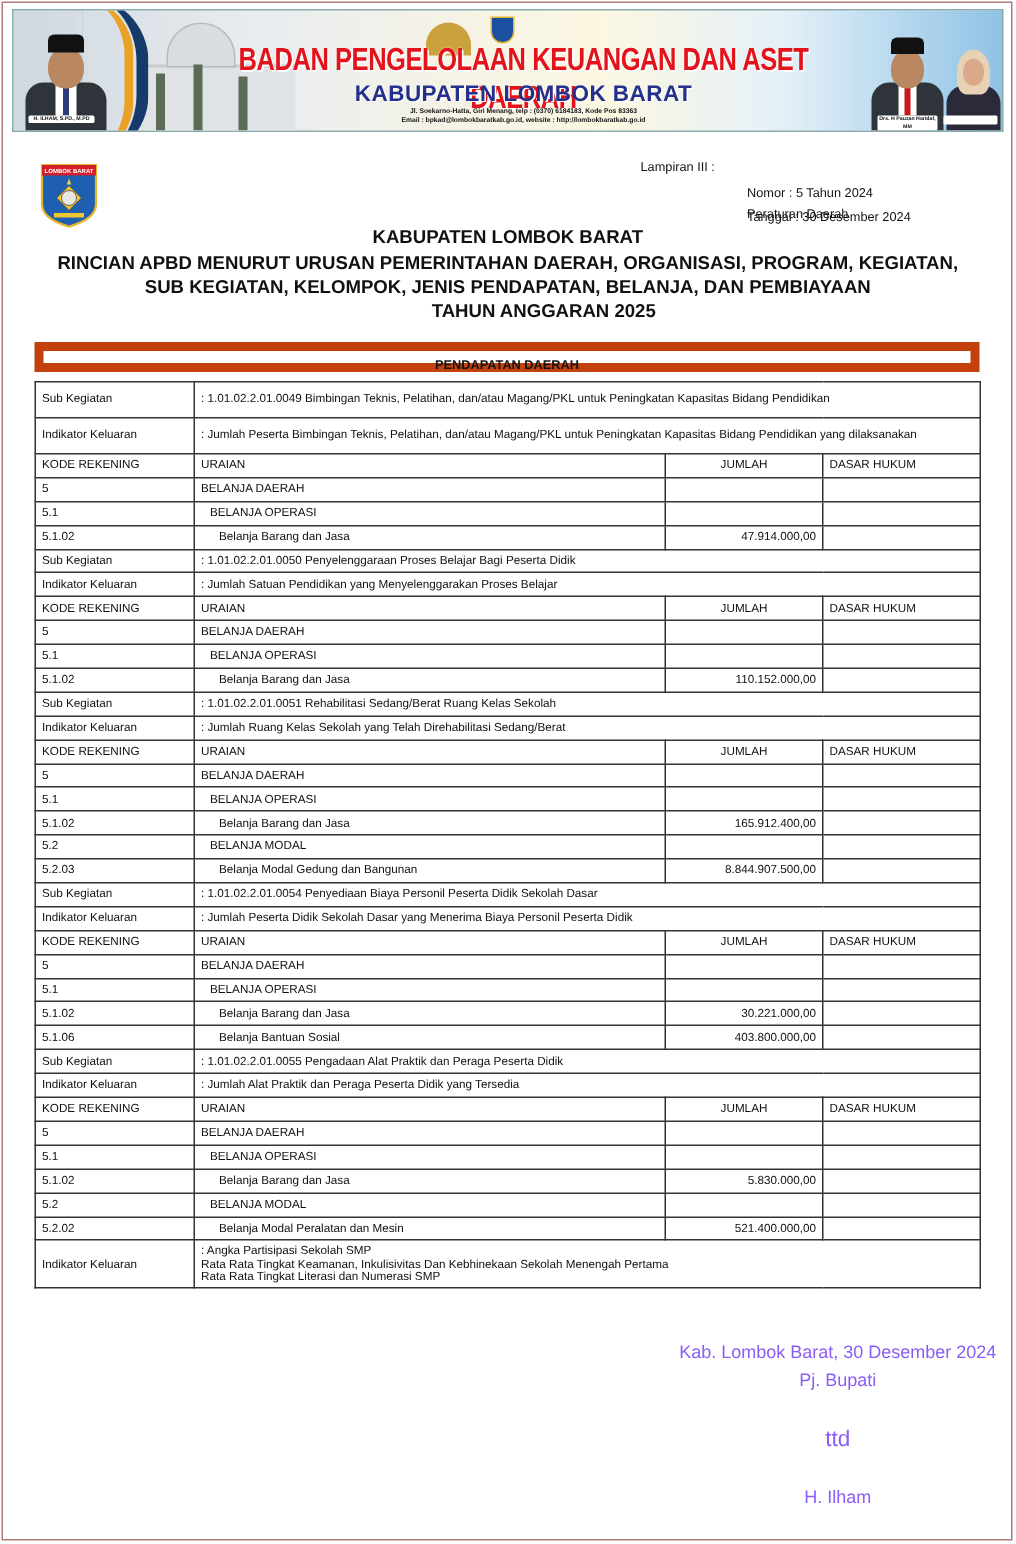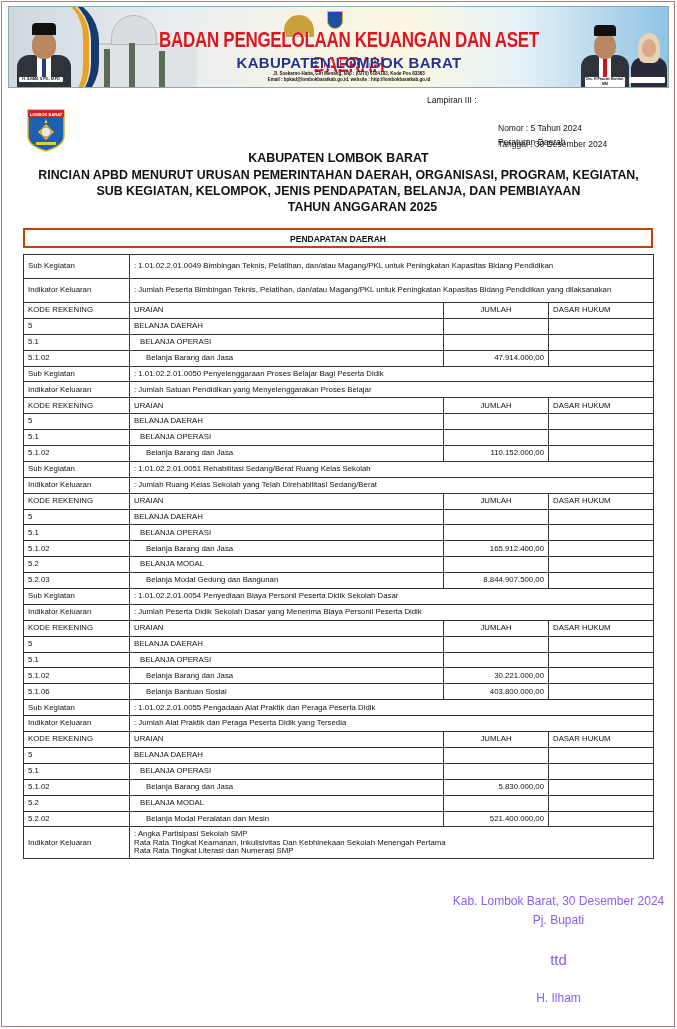--- a/index.html
+++ b/index.html
@@ -35,21 +35,21 @@
   .person .tie { position: absolute; }
   .caption { position: absolute; background: #fff; color: #111; font-size: 3.5px; font-weight: 700; text-align: center; line-height: 5px; border-radius: 1px; padding: 0 1px; }
   .hijab { position: absolute; background: #e7d2b5; border-radius: 50% 50% 30% 30%; }
 
   
   .crest { position: absolute; left: 26px; top: 108px; width: 40px; height: 44px; }
   .lampiran { position: absolute; font-size: 8.5px; color: #111; }
   .doc-title { position: absolute; left: 0; width: 677px; text-align: center; font-weight: 700; font-size: 12.4px; color: #111; }
 
   
-  .pd-box { position: absolute; left: 23px; top: 228px; width: 630px; height: 20px; border: 2px solid #c2410c; text-align: center;
+  .pd-box { position: absolute; left: 23px; top: 228px; width: 630px; height: 20px; border: 6px solid #c2410c; text-align: center;
     font-size: 8.5px; font-weight: 700; line-height: 19px; }
   table.rincian { position: absolute; left: 23px; top: 254px; width: 631px; border-collapse: collapse; font-size: 7.8px; }
   table.rincian td { border: 1px solid #333; padding: 0 4px; height: 15.9px; vertical-align: middle; line-height: 8.4px; }
   table.rincian td.c1 { width: 106px; }
   table.rincian td.c3 { width: 105px; text-align: right; }
   table.rincian td.c4 { width: 105px; }
   table.rincian tr.hdr td { text-align: left; }
   table.rincian tr.tall td { height: 24px; }
   table.rincian tr.taller td { height: 32px; }
   .ind1 { padding-left: 6px; display: inline-block; }
@@ -113,21 +113,21 @@
 <svg class="crest" viewBox="0 0 40 44">
   <path d="M2 2 H38 V28 Q38 38 20 43 Q2 38 2 28 Z" fill="#1f5fb0" stroke="#e5b52d" stroke-width="1.5"></path>
   <rect x="2" y="2" width="36" height="7" fill="#d4202a"></rect>
   <text x="20" y="7.5" font-size="4" fill="#fff" text-anchor="middle" font-family="Liberation Sans, sans-serif" font-weight="700">LOMBOK BARAT</text>
   <polygon points="20,11 21.5,15 18.5,15" fill="#f0d040"></polygon>
   <polygon points="20,16 28,24 20,32 12,24" fill="#f1c633" stroke="#a47d12" stroke-width="0.6"></polygon>
   <circle cx="20" cy="24" r="5" fill="#e8e8e0" stroke="#555" stroke-width="0.6"></circle>
   <rect x="10" y="34" width="20" height="3" fill="#f1c633"></rect>
 </svg>
 
-<div class="lampiran" style="left:427px;top:95px;">Lampiran III :</div>
+<div class="lampiran" style="left:427px;top:106px;">Lampiran III :</div>
 <div class="lampiran" style="left:498px;top:105px;margin-top:32px;">Peraturan Daerah</div>
 <div class="lampiran" style="left:498px;top:123px;">Nomor : 5 Tahun 2024</div>
 <div class="lampiran" style="left:498px;top:139px;">Tanggal : 30 Desember 2024</div>
 
 <div class="doc-title" style="top:151px;">KABUPATEN LOMBOK BARAT</div>
 <div class="doc-title" style="top:168px;">RINCIAN APBD MENURUT URUSAN PEMERINTAHAN DAERAH, ORGANISASI, PROGRAM, KEGIATAN,</div>
 <div class="doc-title" style="top:184px;">SUB KEGIATAN, KELOMPOK, JENIS PENDAPATAN, BELANJA, DAN PEMBIAYAAN</div>
 <div class="doc-title" style="top:200px;margin-left:24px;">TAHUN ANGGARAN 2025</div>
 
 <div class="pd-box">PENDAPATAN DAERAH</div>

